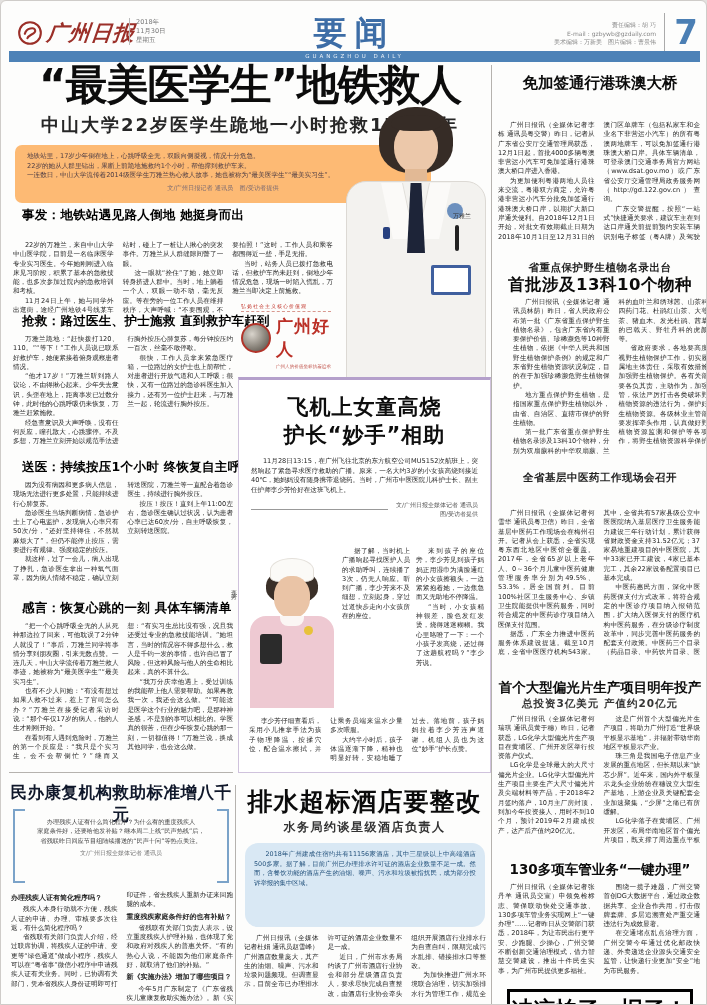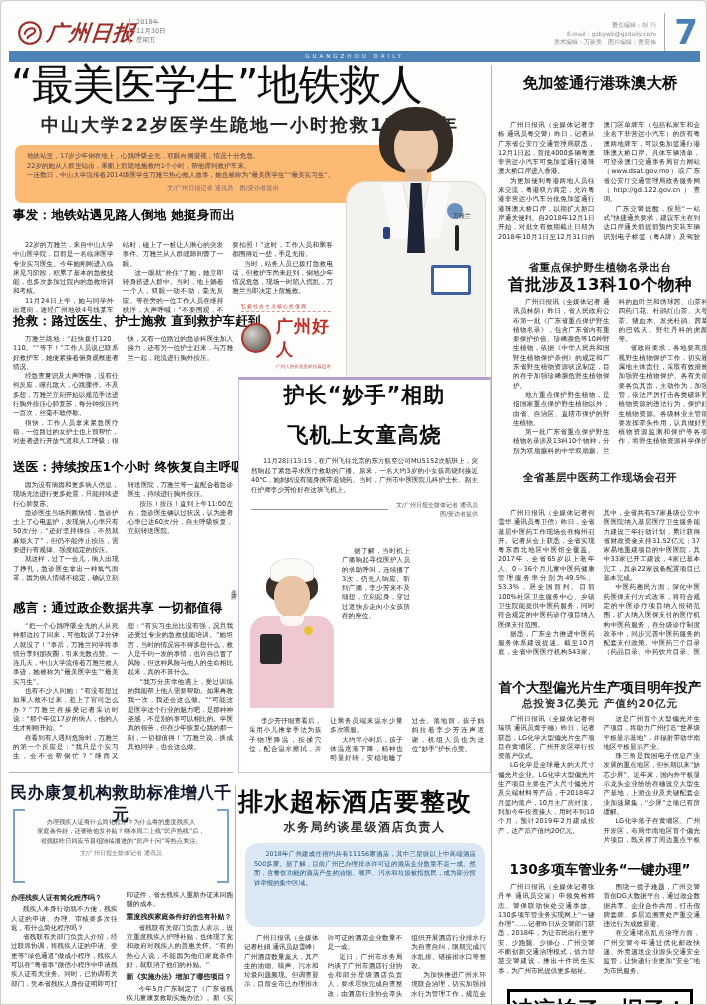--- a/index.html
+++ b/index.html
@@ -12,27 +12,27 @@
   .logo-wrap { position:absolute; left:16px; top:18px; display:flex; align-items:center; }
   .logo-mark { width:26px; height:26px; margin-right:4px; }
   .logo-text { font-size:21px; font-weight:bold; font-style:italic; color:#9b2f28; letter-spacing:1px; transform:skewX(-6deg); }
   .date-block { position:absolute; left:128px; top:17px; border-left:1px solid #bbb; padding-left:6px; font-size:6.5px; line-height:9px; color:#777; }
   .section-title { position:absolute; left:0; top:10px; width:707px; text-align:center; font-size:33px; font-weight:900; color:#3d6da6; letter-spacing:8px; font-family:"DejaVu Serif","Liberation Serif",serif; }
   .editors { position:absolute; right:52px; top:20px; text-align:right; font-size:6px; line-height:8.5px; color:#888; }
   .pageno { position:absolute; right:10px; top:12px; font-size:34px; font-weight:900; color:#4b7fb4; border-left:1px solid #aaa; padding-left:9px; line-height:38px; }
   .blue-bar { position:absolute; left:8px; top:50px; width:691px; height:11px; background:#4d82b7; color:#eaf1f8; font-size:5.5px; letter-spacing:3px; text-align:center; line-height:11px; }
 
   
-  .m-headline { position:absolute; left:10px; top:60px; width:478px; text-align:left; font-size:42px; line-height:48px; font-weight:400; color:#0c0c0c; letter-spacing:-1px; }
+  .m-headline { position:absolute; left:10px; top:60px; width:478px; text-align:center; font-size:42px; line-height:48px; font-weight:700; color:#0c0c0c; letter-spacing:-1px; }
   .m-subhead  { position:absolute; left:10px; top:112px; width:478px; text-align:center; font-size:18px; font-weight:600; color:#262626; letter-spacing:2px; }
   .pink-box { position:absolute; left:14px; top:144px; width:416px; height:58px; background:#fdba74; border-radius:7px; padding:7px 12px 4px; overflow:hidden; }
   .pink-box p { font-size:6.6px; line-height:9.6px; color:#4d3c44; }
   .pink-byline { text-align:center; font-size:6.2px; color:#7a6a72; margin-top:3px; }
 
-  .sec-head { position:absolute; font-size:12.5px; font-weight:900; color:#000; letter-spacing:0.3px; white-space:nowrap; }
+  .sec-head { position:absolute; font-size:12.5px; font-weight:900; color:#000; letter-spacing:0.3px; white-space:nowrap;margin-left:9px; }
   .bodycols { position:absolute; overflow:hidden; column-gap:9px; column-fill:auto; }
   .bodycols p, .bodycols h5 { font-size:6.6px; line-height:9.3px; color:#262626; text-align:justify; }
   .bodycols p { text-indent:1.8em; }
   .bodycols h5 { font-size:7px; font-weight:bold; margin:3px 0 2px; }
 
   
   .photo-main { position:absolute; left:342px; top:106px; width:146px; height:272px; overflow:hidden; }
   .pm-hair { position:absolute; left:36px; top:0; width:74px; height:66px; background:#362c26; border-radius:48% 48% 42% 42%; }
   .pm-face { position:absolute; left:51px; top:16px; width:44px; height:50px; background:#ecc8aa; border-radius:46% 46% 50% 50%; }
   .pm-bang { position:absolute; left:48px; top:8px; width:50px; height:16px; background:#362c26; border-radius:50% 50% 40% 40%; }
@@ -80,21 +80,21 @@
   
   .rehab-head { position:absolute; left:8px; top:781px; width:224px; text-align:center; font-size:16.5px; font-weight:900; color:#0f172a; letter-spacing:0.5px; }
   .quote-box { position:absolute; left:12px; top:808px; width:216px; height:74px; padding:8px 16px 0; }
   .qb-bracket { position:absolute; top:0; width:12px; height:74px; border:2.5px solid #7ba3c9; }
   .qb-l { left:0; border-right:none; }
   .qb-r { right:0; border-left:none; }
   .quote-box p { font-size:6.2px; line-height:9.4px; color:#444; text-align:center; }
   .qb-byline { font-size:6px; color:#777; text-align:center; margin-top:4px; }
 
   
-  .hotel-head { position:absolute; left:237px; top:784px; width:253px; font-size:25px; font-weight:900; color:#0b0b0b; letter-spacing:1px; }
+  .hotel-head { position:absolute; left:237px; top:784px; width:253px; text-align:center; font-size:25px; font-weight:900; color:#0b0b0b; letter-spacing:1px; }
   .hotel-sub { position:absolute; left:237px; top:818px; width:253px; text-align:center; font-size:12px; font-weight:600; color:#333; letter-spacing:1.5px; }
   .hotel-intro { position:absolute; left:244px; top:842px; width:240px; height:84px; background:#d9e8f4; padding:7px 9px; overflow:hidden;border-radius:13px; }
   .hotel-intro p { font-size:6.4px; line-height:9.6px; color:#1f4e79; text-align:justify; text-indent:1.8em; }
 
   
   .r-h2l { position:absolute; width:206px; text-align:center; font-size:15.5px; line-height:20px; font-weight:900; color:#0c0c0c; }
   .r-kicker { position:absolute; width:206px; text-align:center; font-size:10.5px; font-weight:700; color:#222; letter-spacing:0.5px; }
   .r-h1 { position:absolute; width:206px; text-align:center; font-size:16.5px; font-weight:900; color:#0b0b0b; letter-spacing:0.5px; }
   .r-h1s { position:absolute; width:206px; text-align:center; font-size:13.5px; font-weight:900; color:#0b0b0b; }
   .r-sub { position:absolute; width:206px; text-align:center; font-size:10.5px; font-weight:600; color:#333; letter-spacing:1px; }
@@ -112,20 +112,21 @@
         <path d="M9 16 C11 9, 20 8, 21 12 C22 16, 13 17, 12 21" fill="none" stroke="#9b2f28" stroke-width="2.4" stroke-linecap="round"></path>
       </svg>
       <span class="logo-text">广州日报</span>
     </div>
     <div class="date-block">
 
     <div>2018年</div>
         <div>11月30日</div>
         <div>星期五</div>
       </div>
+    <div class="section-title">要闻</div>
     <div class="editors">
 
     <div>责任编辑：胡 巧</div>
         <div>E-mail：gzbywb@gzdaily.com</div>
         <div>美术编辑：万新美　图片编辑：曹景伟</div>
       </div>
     <div class="pageno">7</div>
     <div class="blue-bar">GUANGZHOU DAILY</div>
   </div>
 
@@ -164,54 +165,55 @@
   <p>22岁的万雅兰，来自中山大学中山医学院，目前是一名临床医学专业实习医生。今年她刚刚进入临床见习阶段，积累了基本的急救技能，也多次参加过院内的急救培训和考核。</p>
       <p>11月24日上午，她与同学外出逛街，途经广州地铁4号线某车站时，碰上了一桩让人揪心的突发事件。万雅兰从人群缝隙间瞥了一眼。</p>
       <p>这一眼就“拴住”了她，她立即转身挤进人群中。当时，地上躺着一个人，双眼一动不动，毫无反应。等在旁的一位工作人员在维持秩序，大声呼喊：“不要围观，不要拍照！”这时，工作人员和乘客都围得近一些，手足无措。</p>
       <p>当时，站务人员已拨打急救电话，但救护车尚未赶到，倒地少年情况危急，现场一时陷入慌乱，万雅兰当即决定上前施救。</p>
     </div>
 
   <h3 class="sec-head" style="left:12px; top:312px;">抢救：路过医生、护士施救  直到救护车赶到</h3>
   <div class="bodycols" style="left:12px; top:334px; width:220px; height:120px; columns:2;">
 
   <p>万雅兰跪地：“赶快拨打120、110。”“等下！”工作人员说已联系好救护车，她便紧接着俯身观察患者情况。</p>
+      <p>“他才17岁！”万雅兰听到路人议论，不由得揪心起来。少年失去意识，头歪在地上，距离事发已过数分钟，此时他的心跳呼吸仍未恢复，万雅兰赶紧施救。</p>
       <p>经急查意识及大声呼唤，没有任何反应，瞳孔散大，心跳骤停。不及多想，万雅兰立刻开始以规范手法进行胸外按压心肺复苏，每分钟按压约一百次，丝毫不敢停歇。</p>
       <p>很快，工作人员拿来紧急医疗箱，一位路过的女护士也上前帮忙，对患者进行开放气道和人工呼吸；很快，又有一位路过的急诊科医生加入接力，还有另一位护士赶来，与万雅兰一起，轮流进行胸外按压。</p>
     </div>
 
   <h3 class="sec-head" style="left:12px; top:458px;">送医：持续按压1个小时  终恢复自主呼吸</h3>
   <div class="bodycols" style="left:12px; top:480px; width:220px; height:113px; columns:2;">
 
   <p>因为没有病因和更多病人信息，现场无法进行更多处置，只能持续进行心肺复苏。</p>
       <p>急诊医生当场判断病情，急诊护士上了心电监护，发现病人心率只有50次/分，“还好坚持得住，不然就麻烦大了”，但仍不能停止按压，需要进行有规律、强度稳定的按压。</p>
       <p>就这样，过了一会儿，病人出现了挣扎，急诊医生拿出一种氧气面罩，因为病人情绪不稳定，确认立刻转送医院，万雅兰等一直配合着急诊医生，持续进行胸外按压。</p>
       <p>按压！按压！直到上午11:00左右，急诊医生确认过状况，认为患者心率已达60次/分，自主呼吸恢复，立刻转送医院。</p>
     </div>
 
-  <h3 class="sec-head" style="left:12px; top:599px;">感言：通过政企数据共享  一切都值得</h3>
+  <h3 class="sec-head" style="left:12px; top:599px;">感言：恢复心跳的一刻  具体车辆清单</h3>
   <div class="bodycols" style="left:12px; top:621px; width:220px; height:143px; columns:2;">
 
   <p>“把一个心跳呼吸全无的人从死神那边拉了回来，可他耽误了2分钟人就没了！”事后，万雅兰同学将事情分享到朋友圈，引来无数点赞。一连几天，中山大学流传着万雅兰救人事迹，她被称为“最美医学生”“最美实习生”。</p>
       <p>也有不少人问她：“有没有想过如果人救不过来，惹上了官司怎么办？”万雅兰在接受记者采访时说：“那个年仅17岁的病人，他的人生才刚刚开始。”</p>
       <p>在看到有人遇到危险时，万雅兰的第一个反应是：“我只是个实习生，会不会帮倒忙？”继而又想：“有实习生总比没有强，况且我还受过专业的急救技能培训。”她坦言，当时的情况容不得多想什么，救人是千钧一发的事情，也许自己冒了风险，但这种风险与他人的生命相比起来，真的不算什么。</p>
       <p>“我万分庆幸他遇上，受过训练的我能帮上他人需要帮助。如果再教我一次，我还会这么做。”“可能这是医学这个行业的魅力吧，是那种神圣感，不是别的事可以相比的。学医真的很苦，但在少年恢复心跳的那一刻，一切都值得！”万雅兰说，换成其他同学，也会这么做。</p>
     </div>
 
   <div class="badge">
     <div class="badge-tag">弘扬社会主义核心价值观</div>
     <div class="badge-row">
       <div class="badge-icon"></div>
       <div class="badge-title">广州好人</div>
     </div>
     <div class="badge-sub">广州人的价值坐标执着追求</div>
   </div>
 
   <div class="nurse-box">
+    <div class="nb-title">飞机上女童高烧</div>
     <div class="nb-title" style="margin-top:2px;">护长“妙手”相助</div>
-    <div class="nb-title">飞机上女童高烧</div>
     <div class="nb-intro">
       <p>11月28日13:15，在广州飞往北京的东方航空公司MU5152次航班上，突然响起了紧急寻求医疗救助的广播。原来，一名大约3岁的小女孩高烧到接近40℃，她妈妈没有随身携带退烧药。当时，广州市中医医院儿科护士长、副主任护师李少芳恰好在这班飞机上。</p>
     </div>
     <div class="nb-byline">
       <div class="rule"></div>
       <div class="txt">
         <div>文/广州日报全媒体记者 通讯员</div>
         <div>图/受访者提供</div>
       </div>
     </div>
@@ -222,20 +224,25 @@
       <div class="pn-face"></div>
       <div class="pn-uni"></div>
       <div class="pn-collar"></div>
       <div class="pn-badge"></div>
       <div class="pn-dot"></div>
     </div>
     <div class="bodycols" style="left:103px; top:167px; width:68px; height:166px; columns:1;">
 
     <p>据了解，当时机上广播响起寻找医护人员的求助呼叫，连续播了3次，仍无人响应。听到广播，李少芳来不及细想，立刻起身，穿过过道快步走向小女孩所在的座位。</p>
       </div>
+    <div class="bodycols" style="left:177px; top:167px; width:68px; height:166px; columns:1;">
+
+    <p>来到孩子的座位旁，李少芳见到孩子妈妈正用湿巾为满脸通红的小女孩擦额头，一边紧紧抱着她，一边焦急而又无助地不停降温。</p>
+        <p>“当时，小女孩精神很差，脸色发红发烫，烧得迷迷糊糊。我心里咯噔了一下：一个小孩子发高烧，还过得了这趟航程吗？”李少芳说。</p>
+      </div>
     <div class="bodycols" style="left:10px; top:337px; width:235px; height:54px; columns:3;">
 
     <p>李少芳仔细查看后，采用小儿推拿手法为孩子物理降温，按揉穴位，配合温水擦拭，并让乘务员端来温水少量多次喂服。</p>
         <p>大约半小时后，孩子体温逐渐下降，精神也明显好转，安稳地睡了过去。落地前，孩子妈妈拉着李少芳连声道谢，机组人员也为这位“妙手”护长点赞。</p>
       </div>
   </div>
   <div class="nurse-cap-v">李少芳</div>
 
   <div class="vrule" style="left:490px; top:64px; height:941px;"></div>
   <div class="hrule" style="left:8px; top:771px; width:224px;"></div>

